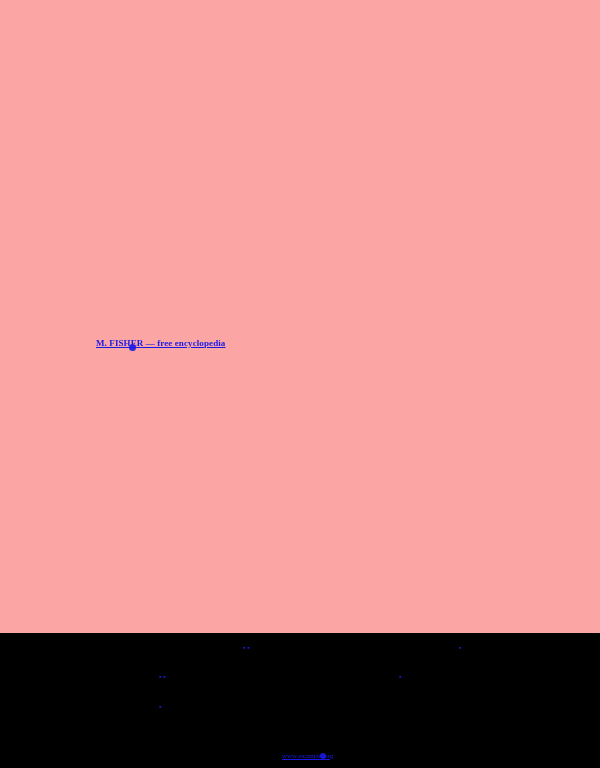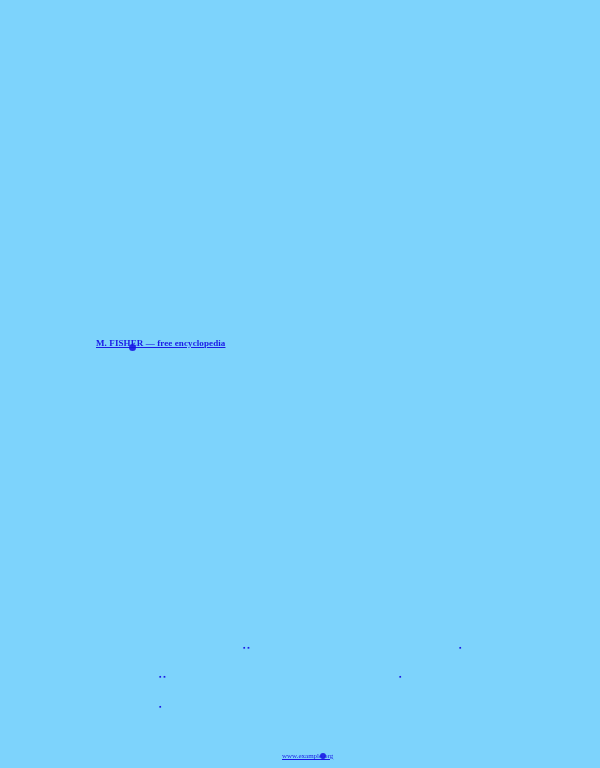--- a/index.html
+++ b/index.html
@@ -13,22 +13,22 @@
     position: relative;
     overflow: hidden;
     font-family: "Liberation Serif", serif;
     color: #0000cc;
   }
   .page {
     position: absolute;
     left: 0;
     top: 0;
     width: 600px;
-    height: 768px;
-    background: #7dd3fc;
+    height: 633px;
+    background: #fca5a5;
   }
   .link {
     position: absolute;
     color: #1a1ae6;
     text-decoration: underline;
     white-space: nowrap;
     font-family: "Liberation Serif", serif;
   }
   .link-title {
     left: 96px;

